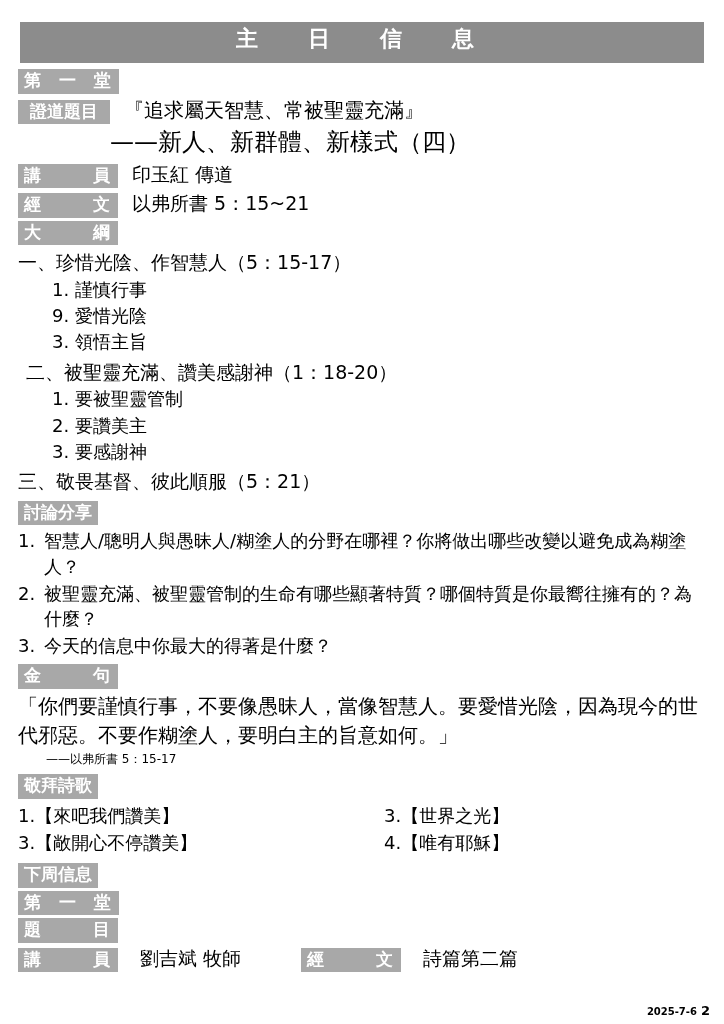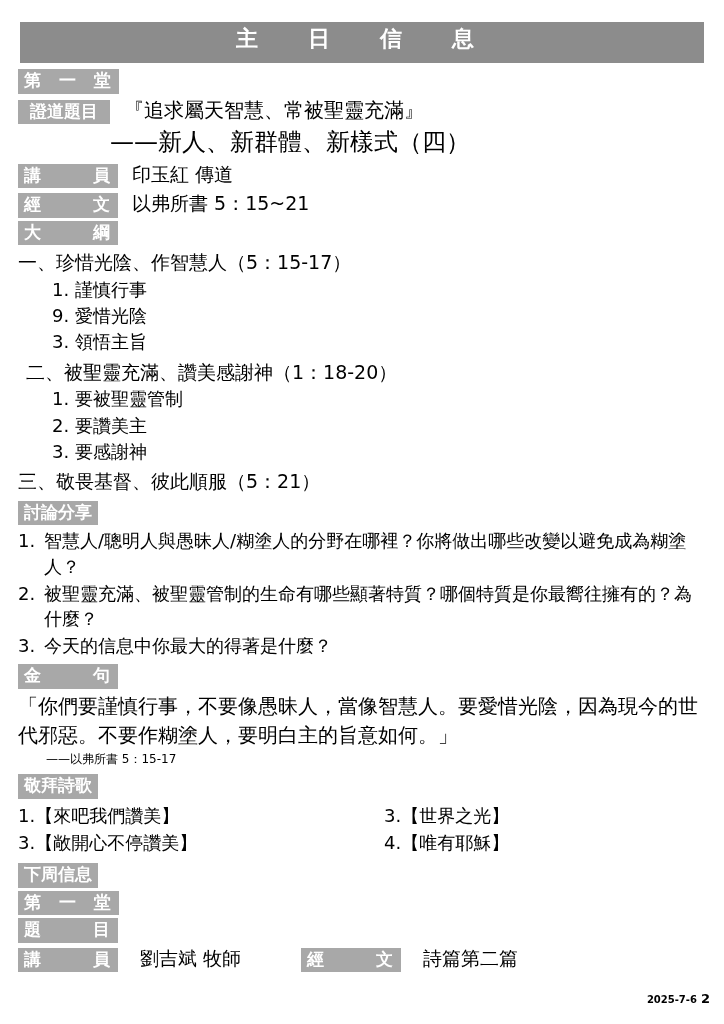--- a/index.html
+++ b/index.html
@@ -141,21 +141,21 @@
   }
   .bottom-row .val {
     font-size: 19px;
     margin-left: 22px;
   }
   .bottom-row .spacer { flex: 0 0 60px; }
 
   .footer {
     position: absolute;
     right: 14px;
-    bottom: 18px;
+    bottom: 6px;
     font-size: 10px;
     font-weight: bold;
     text-align: center;
     line-height: 1.1;
   }
   .footer .pg {
     font-size: 13px;
     font-weight: bold;
     display: inline-block;
     margin-left: 4px;

